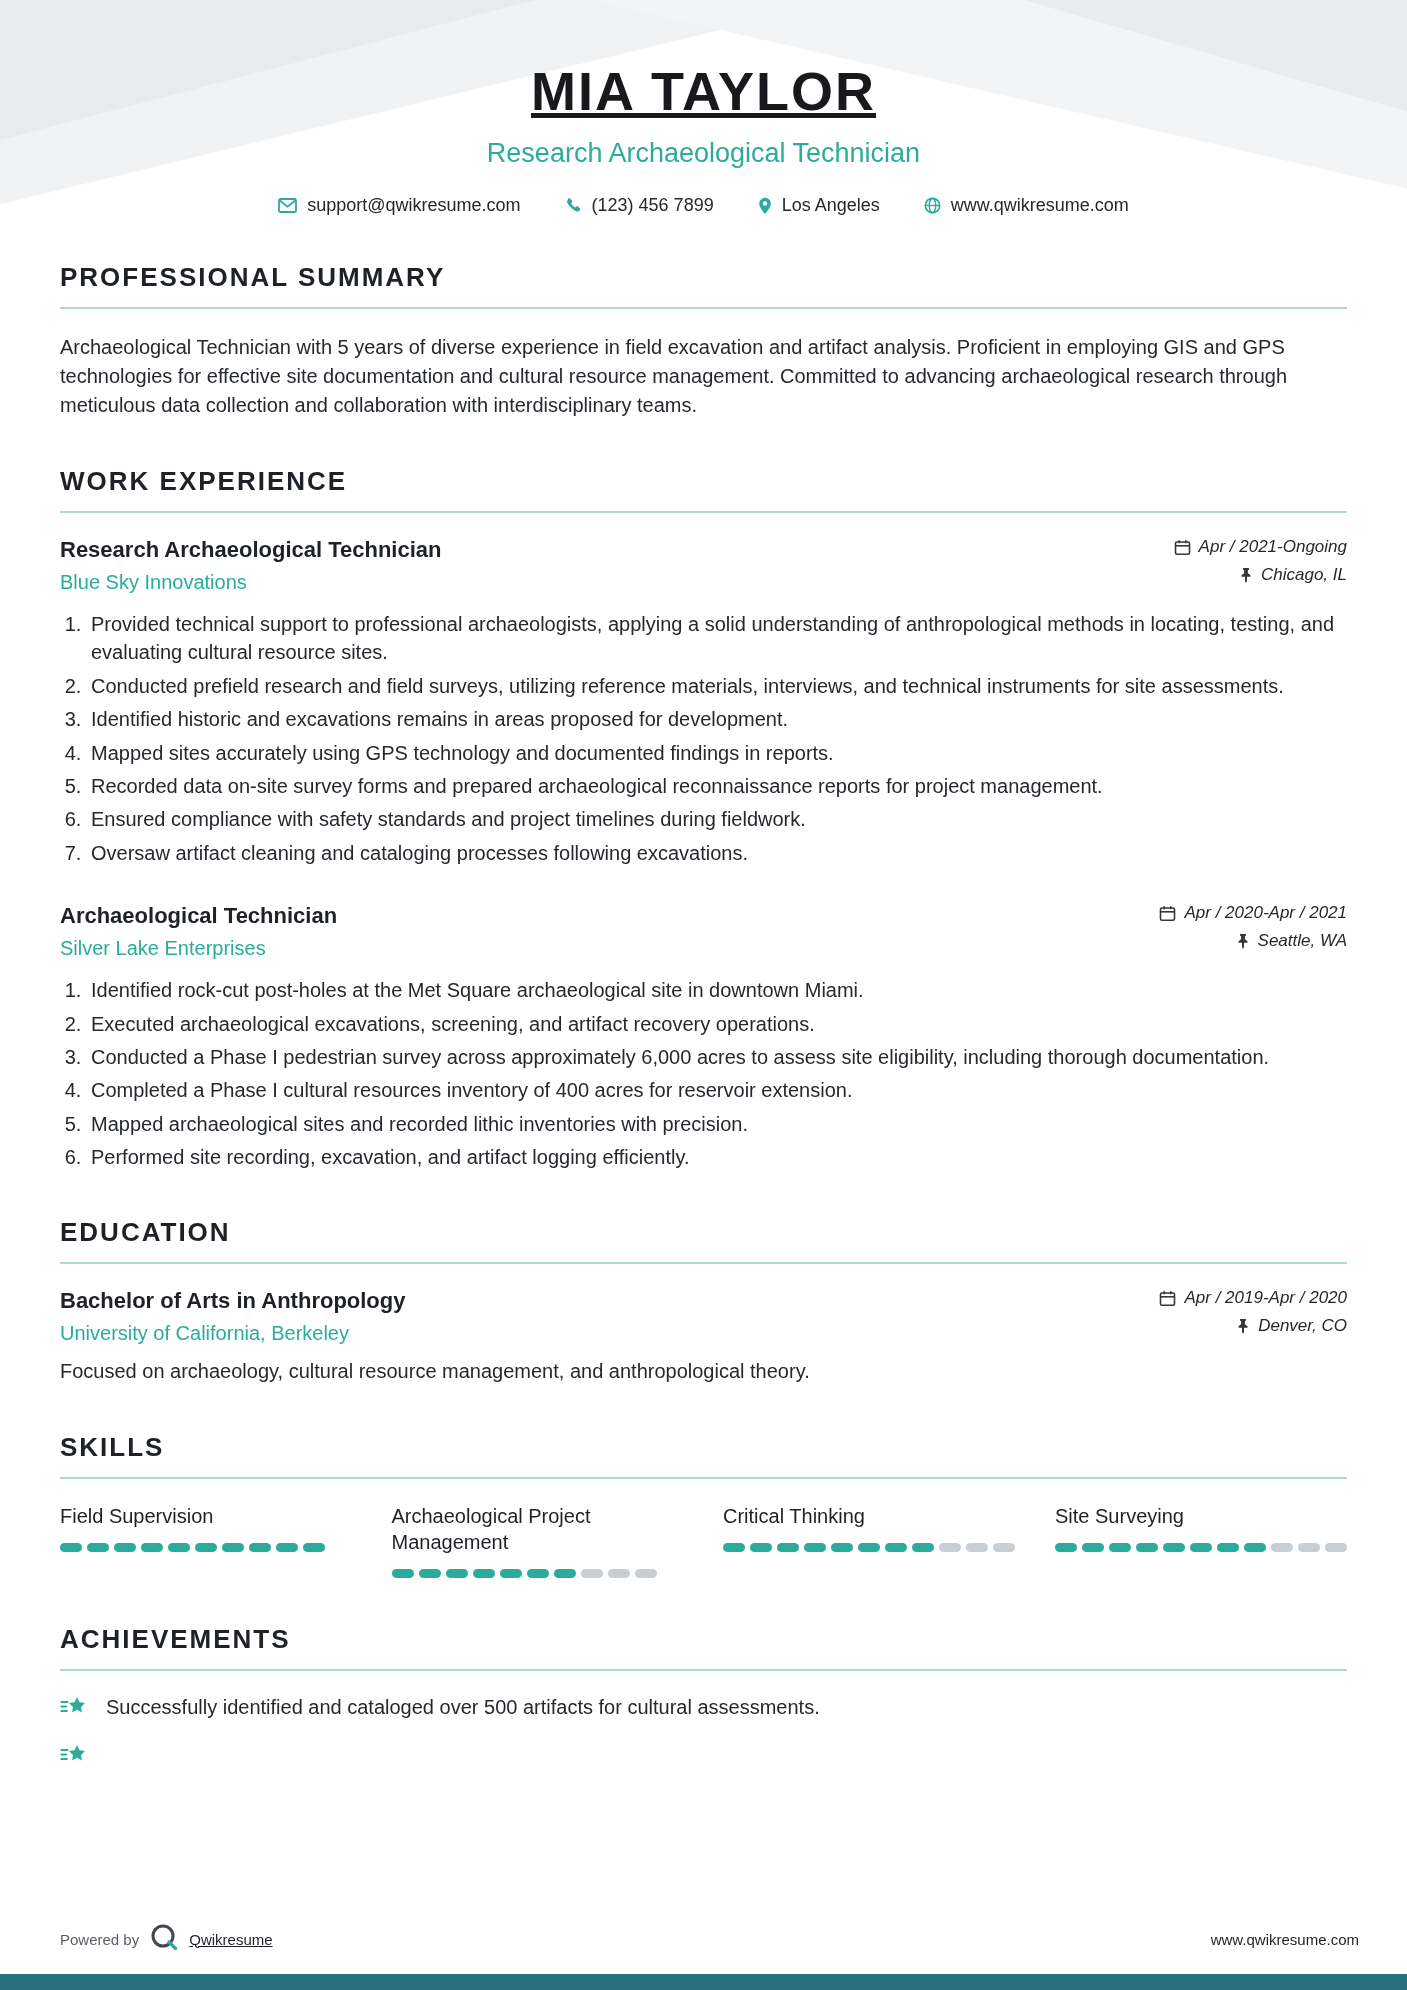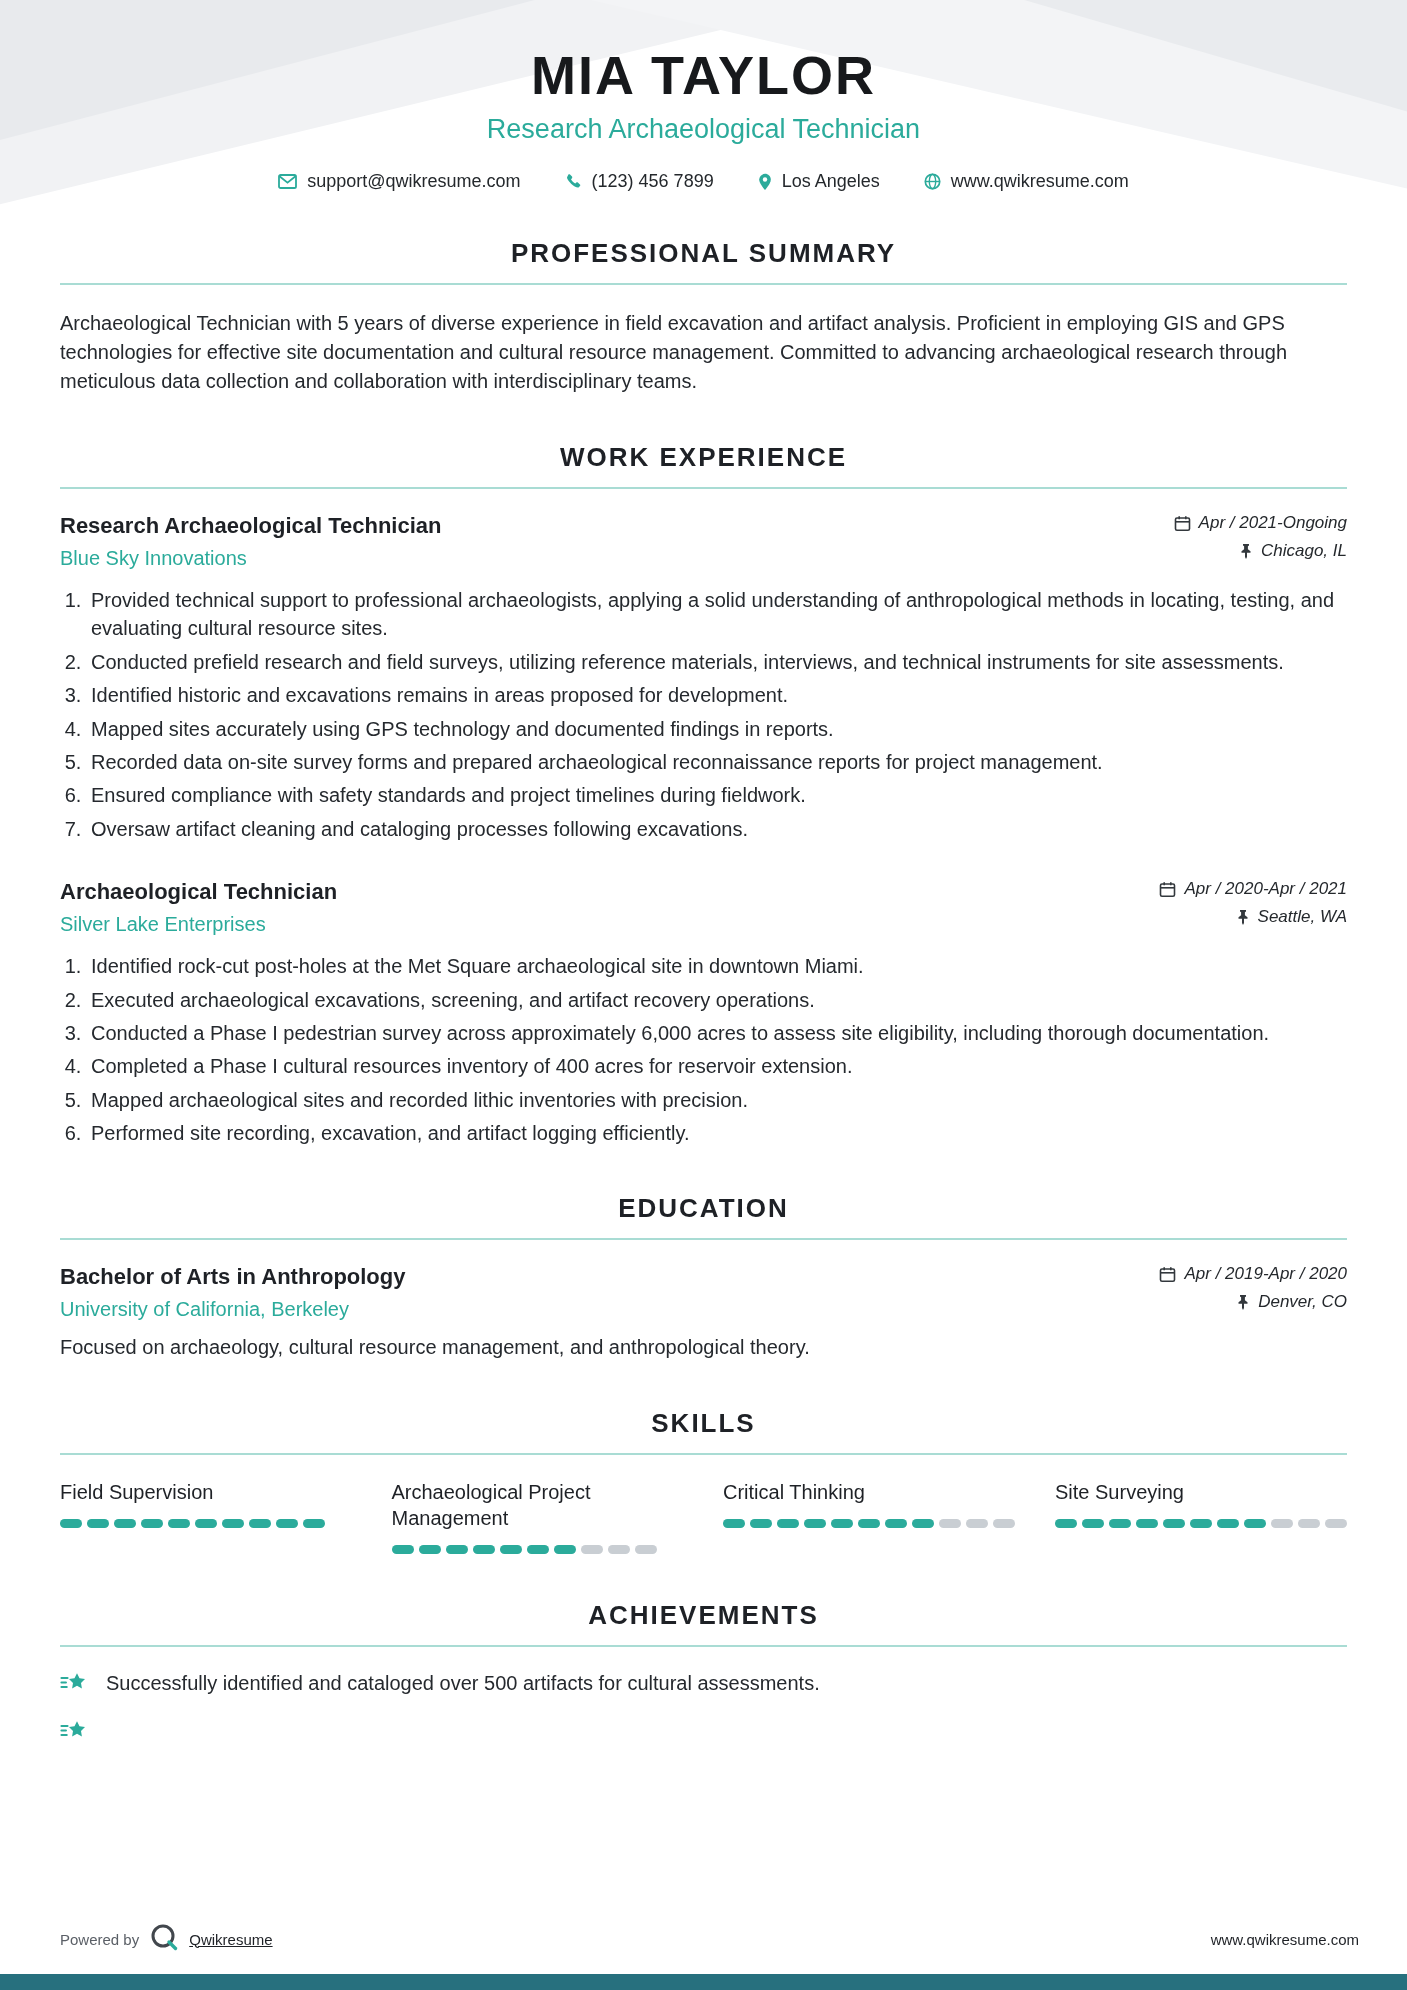--- a/index.html
+++ b/index.html
@@ -15,30 +15,30 @@
   }
   
   .header-bg{position:absolute;top:0;left:0;right:0;height:230px;pointer-events:none;}
   .shape{position:absolute;top:0;}
   .shape-a{left:0;width:60%;height:215px;background:#f1f2f4;clip-path:polygon(0 0,100% 0,0 95%);}
   .shape-b{left:0;width:38%;height:175px;background:#e8eaed;clip-path:polygon(0 0,100% 0,0 80%);}
   .shape-c{right:0;width:58%;height:205px;background:#f3f4f6;clip-path:polygon(0 0,100% 0,100% 92%);}
   .shape-d{right:0;width:32%;height:155px;background:#e9ebee;clip-path:polygon(15% 0,100% 0,100% 72%);}
   
   .resume-header{position:relative;z-index:1;text-align:center;padding-top:44px;}
-  .name{font-size:54px;font-weight:700;letter-spacing:2px;color:#17191c;margin:0;}
+  .name{font-size:54px;font-weight:700;letter-spacing:2px;color:#17191c;margin:16px;text-decoration:underline;}
   .job-headline{font-size:27px;color:var(--accent,#2bab9b);margin-top:8px;}
   .contact-row{display:flex;justify-content:center;align-items:center;gap:44px;margin-top:26px;font-size:18px;color:#24282c;}
   .contact-item{display:flex;align-items:center;gap:10px;}
   .contact-item svg{display:block;}
   
   .content{position:relative;z-index:1;padding:0 60px;}
   .section{margin-top:46px;}
   .section-heading{
-    text-align:center;font-size:26px;font-weight:700;letter-spacing:2px;color:#1e2126;margin:0;
+    font-size:26px;font-weight:700;letter-spacing:2px;color:#1e2126;margin:0;
   }
   .section-rule{border:none;border-top:2px solid var(--heading-line,#a9dcd4);margin:14px 0 24px 0;}
   .body-text{font-size:20px;line-height:1.45;margin:0;}
   
   .job{margin-bottom:36px;}
   .entry-head{display:flex;justify-content:space-between;align-items:flex-start;}
   .entry-title{font-size:22px;font-weight:700;color:#1e2126;margin:0;}
   .entry-org{font-size:20px;color:var(--accent,#2bab9b);margin-top:8px;}
   .entry-meta{text-align:right;font-size:17px;color:#24282c;white-space:nowrap;font-style:italic;}
   .meta-line{display:flex;justify-content:flex-end;align-items:center;gap:8px;margin-bottom:8px;}

